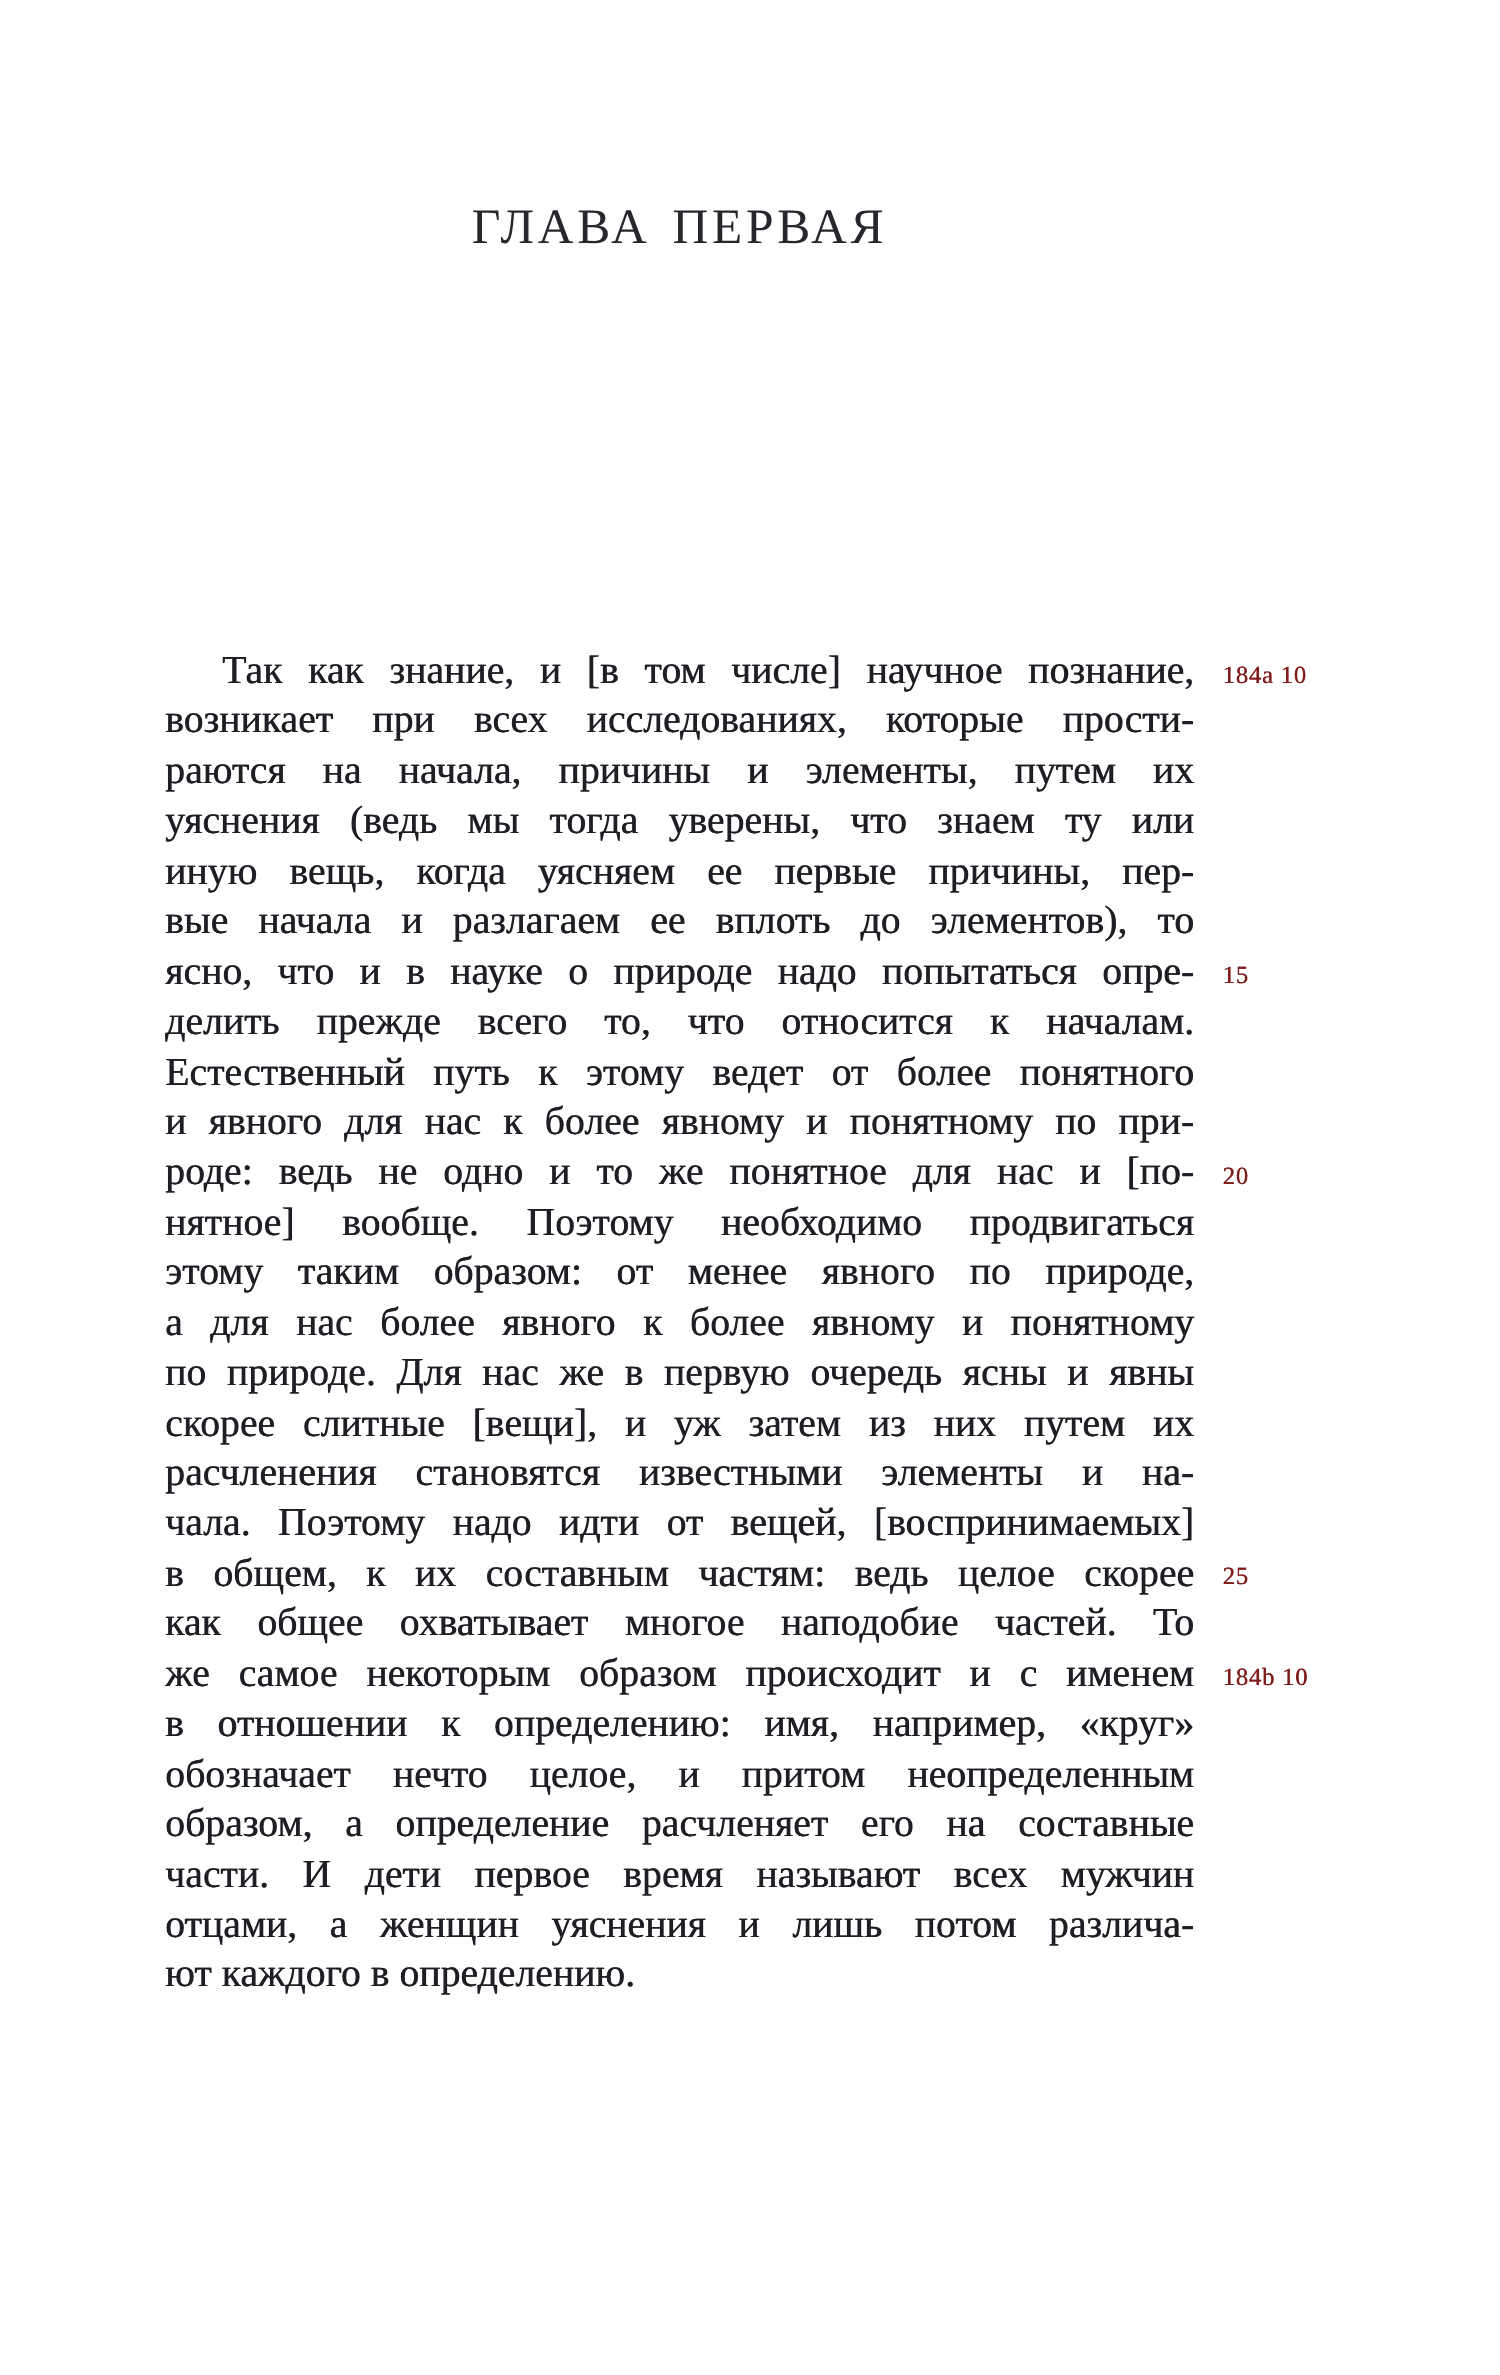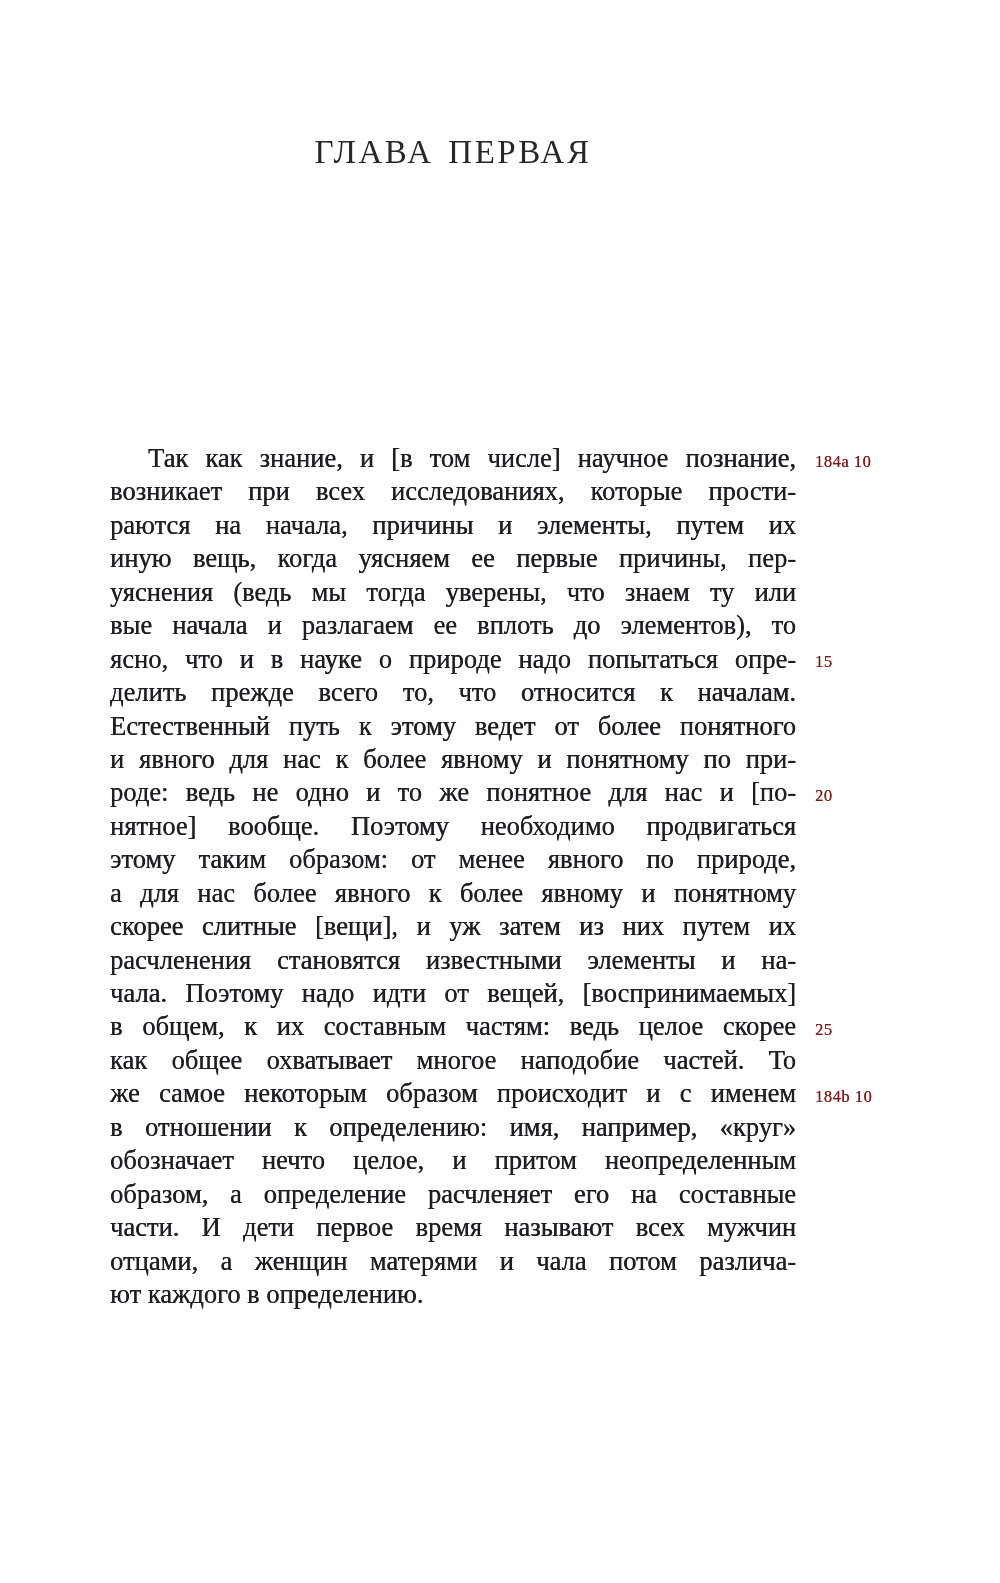--- a/index.html
+++ b/index.html
@@ -24,21 +24,21 @@
     text-align: center;
     font-size: 33px;
     line-height: 38px;
     letter-spacing: 2.5px;
     word-spacing: 4px;
     color: #26262c;
     white-space: nowrap;
   }
   .text-block {
     position: absolute;
-    top: 442px;
+    top: 430px;
     left: 110px;
     width: 686px;
     color: #1e1e24;
   }
   .line {
     position: relative;
     height: 33.45px;
     line-height: 33.45px;
     font-size: 26.5px;
     text-align: justify;
@@ -69,37 +69,38 @@
 </style>
 </head>
 <body>
 
 <div class="page">
   <div class="chapter-heading">ГЛАВА ПЕРВАЯ</div>
   <div class="text-block">
       <div class="line first">Так как знание, и [в том числе] научное познание,<span class="margin-note">184a 10</span></div>
       <div class="line">возникает при всех исследованиях, которые прости-</div>
       <div class="line">раются на начала, причины и элементы, путем их</div>
+      <div class="line">уяснения (ведь мы тогда уверены, что знаем ту или</div>
       <div class="line">иную вещь, когда уясняем ее первые причины, пер-</div>
-      <div class="line">уяснения (ведь мы тогда уверены, что знаем ту или</div>
       <div class="line">вые начала и разлагаем ее вплоть до элементов), то</div>
       <div class="line">ясно, что и в науке о природе надо попытаться опре-<span class="margin-note">15</span></div>
       <div class="line">делить прежде всего то, что относится к началам.</div>
       <div class="line">Естественный путь к этому ведет от более понятного</div>
       <div class="line">и явного для нас к более явному и понятному по при-</div>
       <div class="line">роде: ведь не одно и то же понятное для нас и [по-<span class="margin-note">20</span></div>
       <div class="line">нятное] вообще. Поэтому необходимо продвигаться</div>
       <div class="line">этому таким образом: от менее явного по природе,</div>
       <div class="line">а для нас более явного к более явному и понятному</div>
+      <div class="line">по природе. Для нас же в первую очередь ясны и явны</div>
       <div class="line">скорее слитные [вещи], и уж затем из них путем их</div>
       <div class="line">расчленения становятся известными элементы и на-</div>
       <div class="line">чала. Поэтому надо идти от вещей, [воспринимаемых]</div>
       <div class="line">в общем, к их составным частям: ведь целое скорее<span class="margin-note">25</span></div>
       <div class="line">как общее охватывает многое наподобие частей. То</div>
       <div class="line">же самое некоторым образом происходит и с именем<span class="margin-note">184b 10</span></div>
       <div class="line">в отношении к определению: имя, например, «круг»</div>
       <div class="line">обозначает нечто целое, и притом неопределенным</div>
       <div class="line">образом, а определение расчленяет его на составные</div>
       <div class="line">части. И дети первое время называют всех мужчин</div>
-      <div class="line">отцами, а женщин матерями и чала потом различа-</div>
+      <div class="line">отцами, а женщин уяснения и лишь потом различа-</div>
       <div class="line last">ют каждого в определению.</div>
     </div>
 </div>
 
 </body></html>

